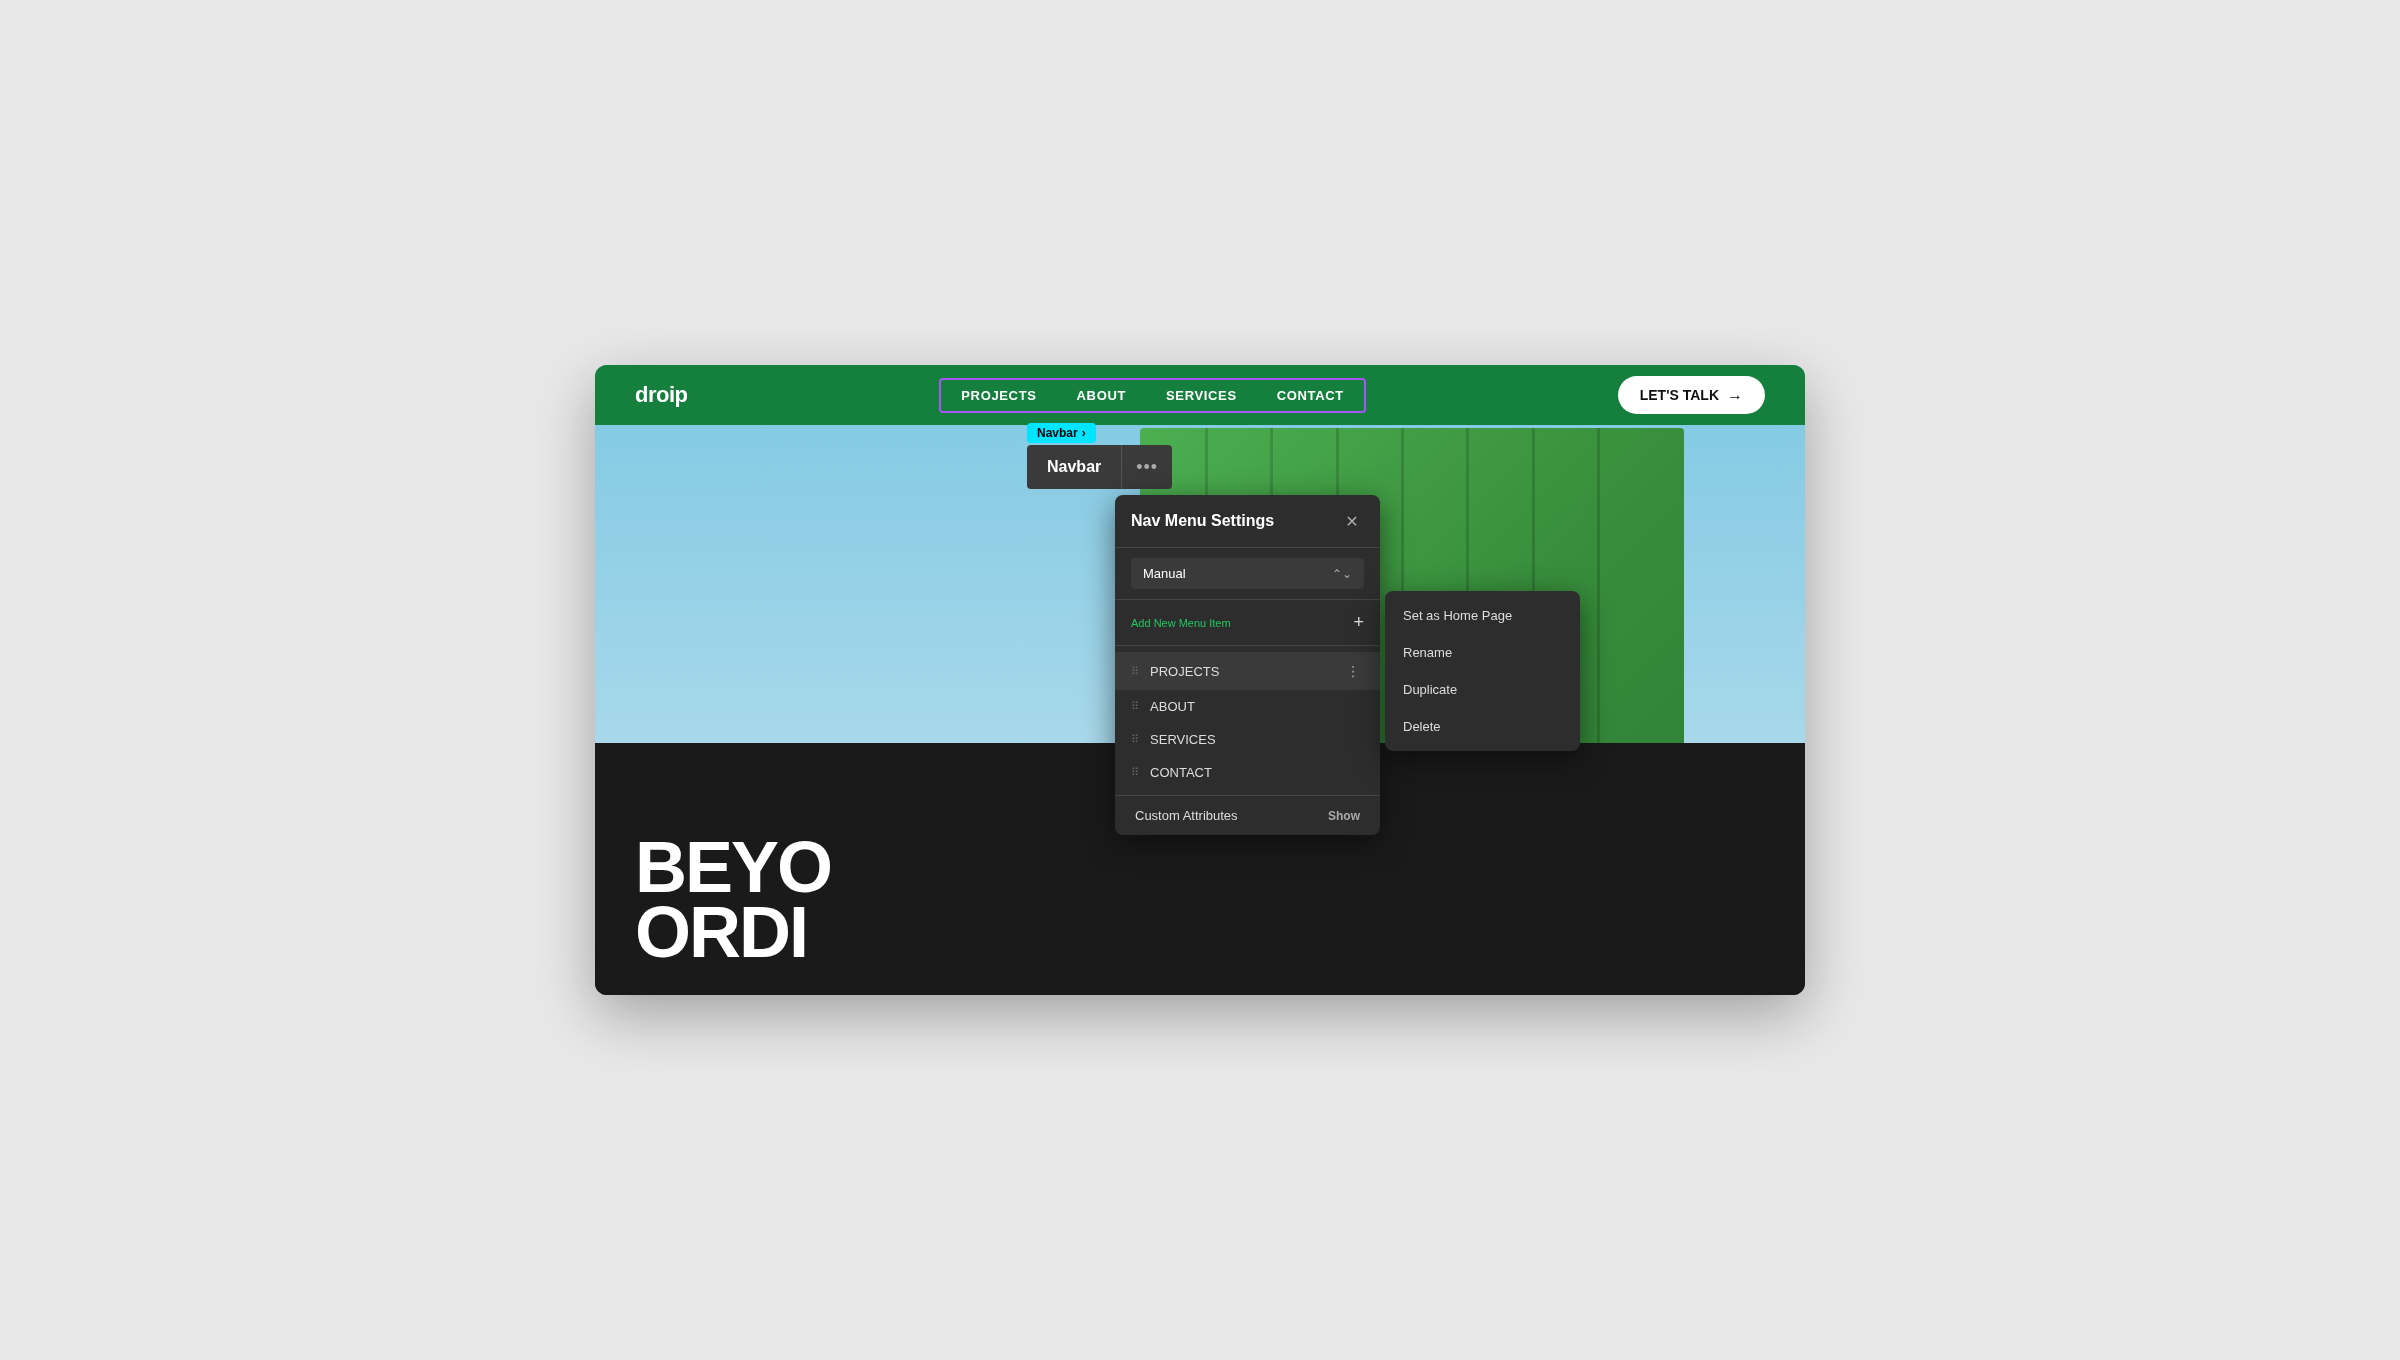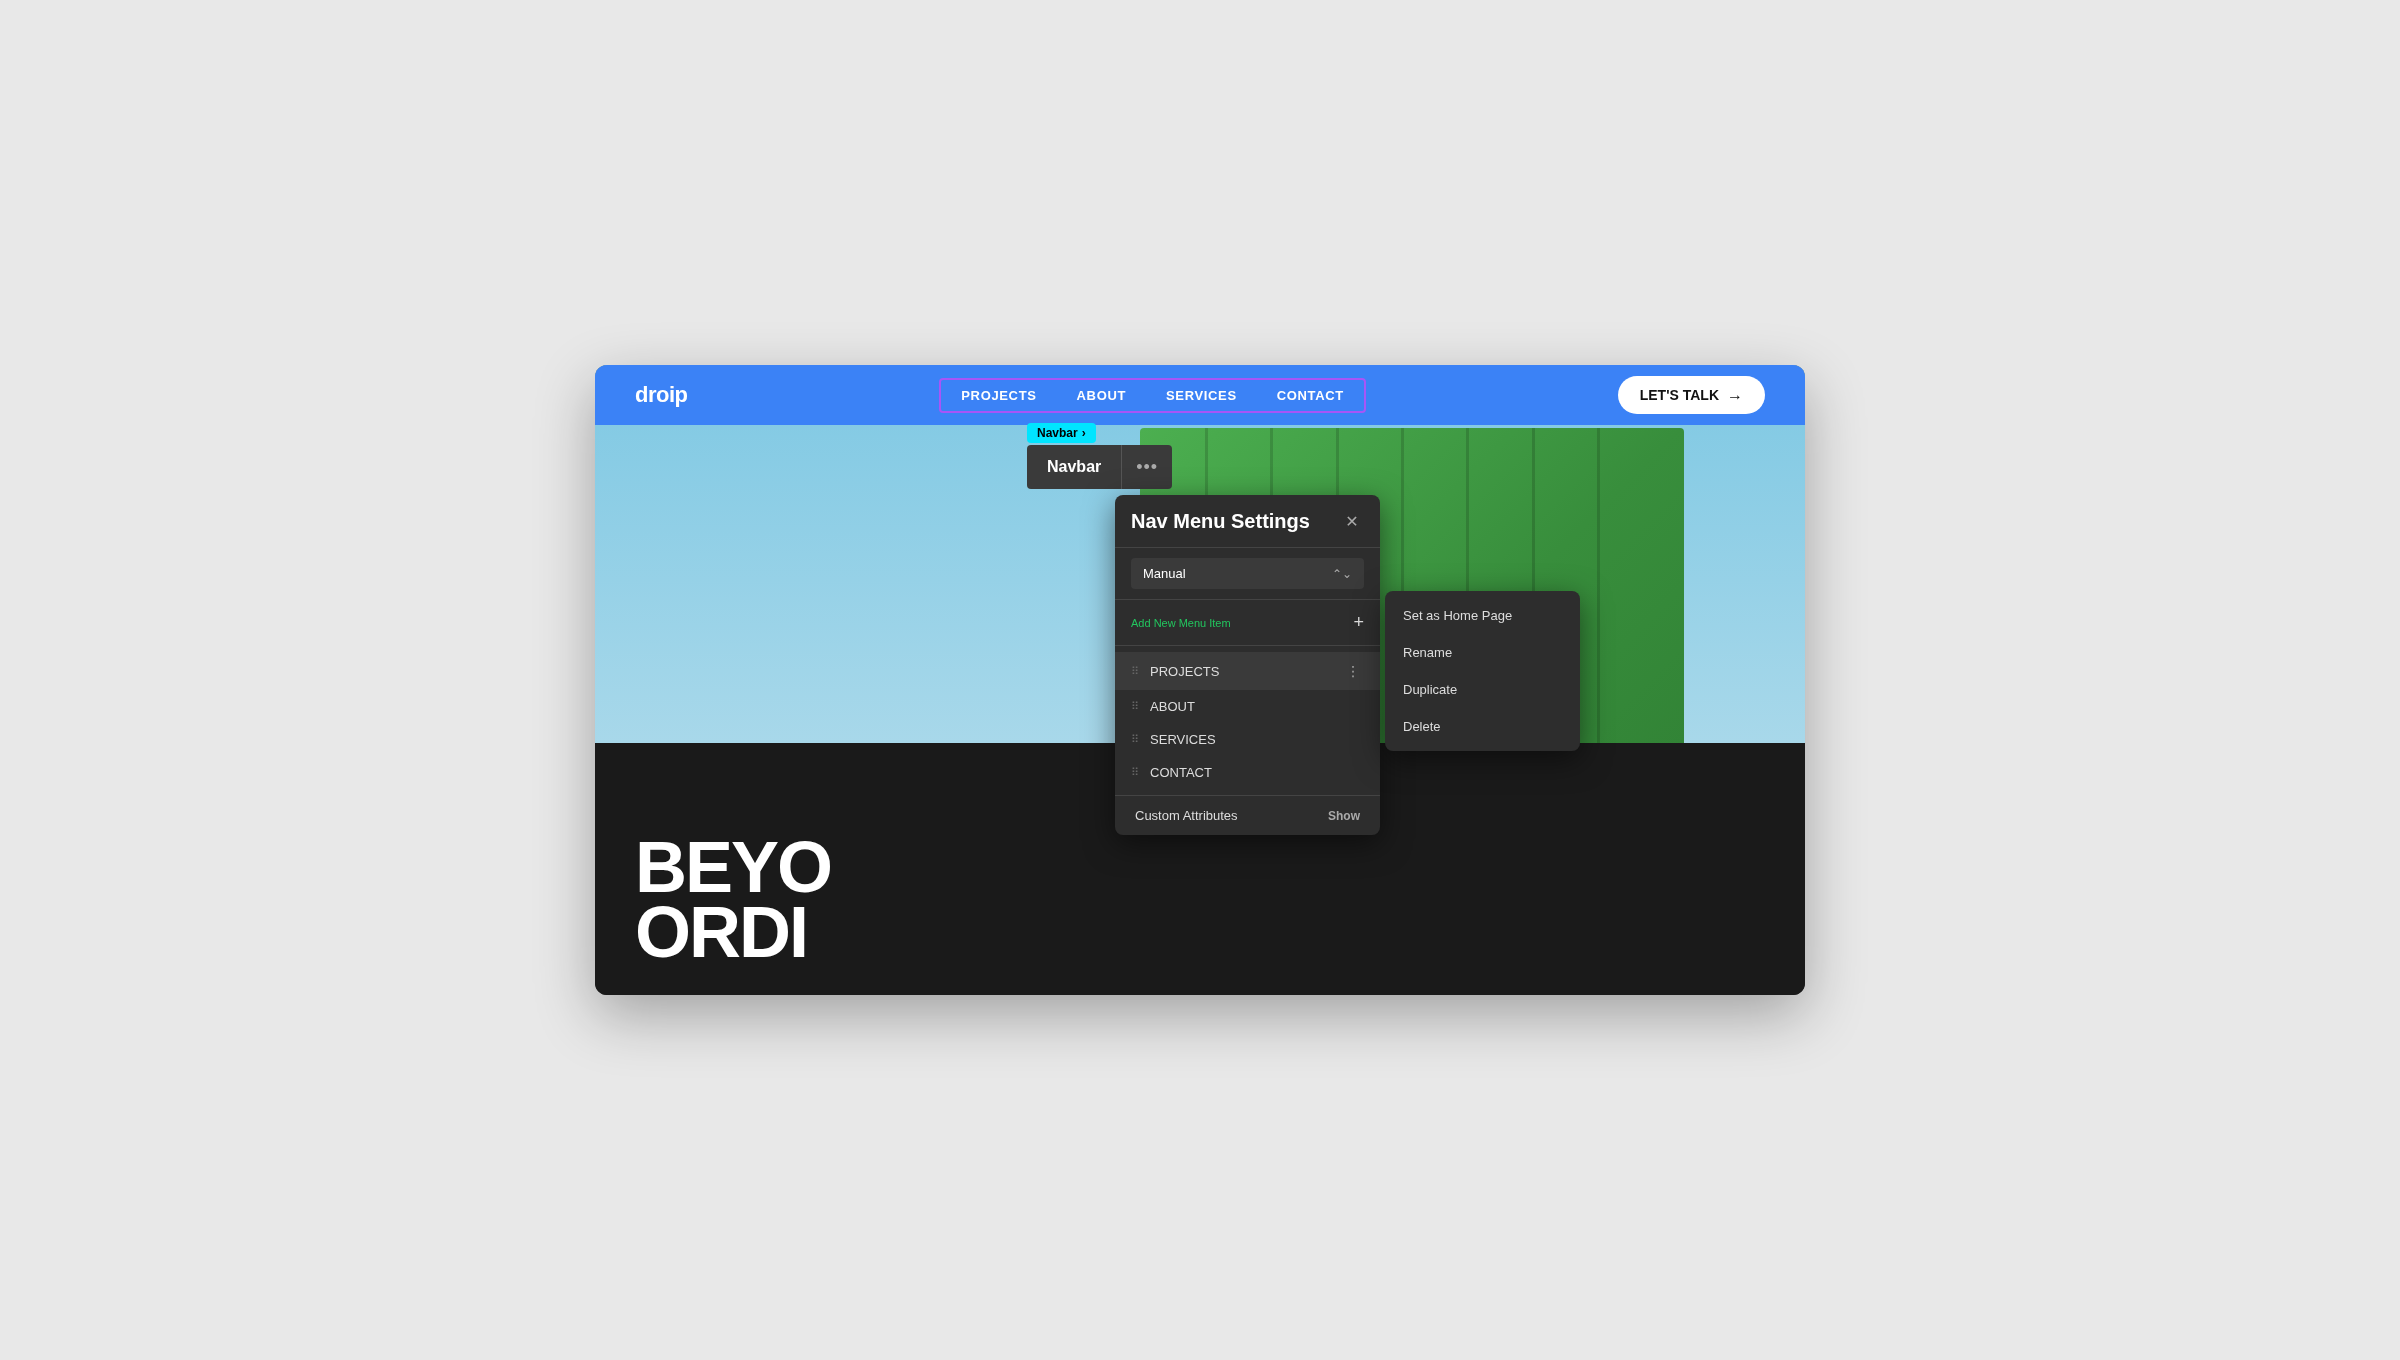--- a/index.html
+++ b/index.html
@@ -18,21 +18,21 @@
       border-radius: 12px;
       overflow: hidden;
       position: relative;
       box-shadow: 0 20px 60px rgba(0,0,0,0.3);
     }
     
     .site-header {
       position: absolute;
       top: 0; left: 0; right: 0;
       height: 60px;
-      background: #3b82f6;
+      background: #15803d;
       display: flex;
       align-items: center;
       justify-content: space-between;
       padding: 0 40px;
       z-index: 10;
     }
     .site-logo {
       color: #fff;
       font-size: 22px;
       font-weight: 700;
@@ -189,21 +189,21 @@
     }
     .panel-header {
       display: flex;
       align-items: center;
       justify-content: space-between;
       padding: 14px 16px;
       border-bottom: 1px solid #444;
     }
     .panel-title {
       color: #fff;
-      font-size: 20px;
+      font-size: 16px;
       font-weight: 600;
     }
     .panel-close {
       color: #aaa;
       cursor: pointer;
       font-size: 16px;
       background: none;
       border: none;
       display: flex;
       align-items: center;

